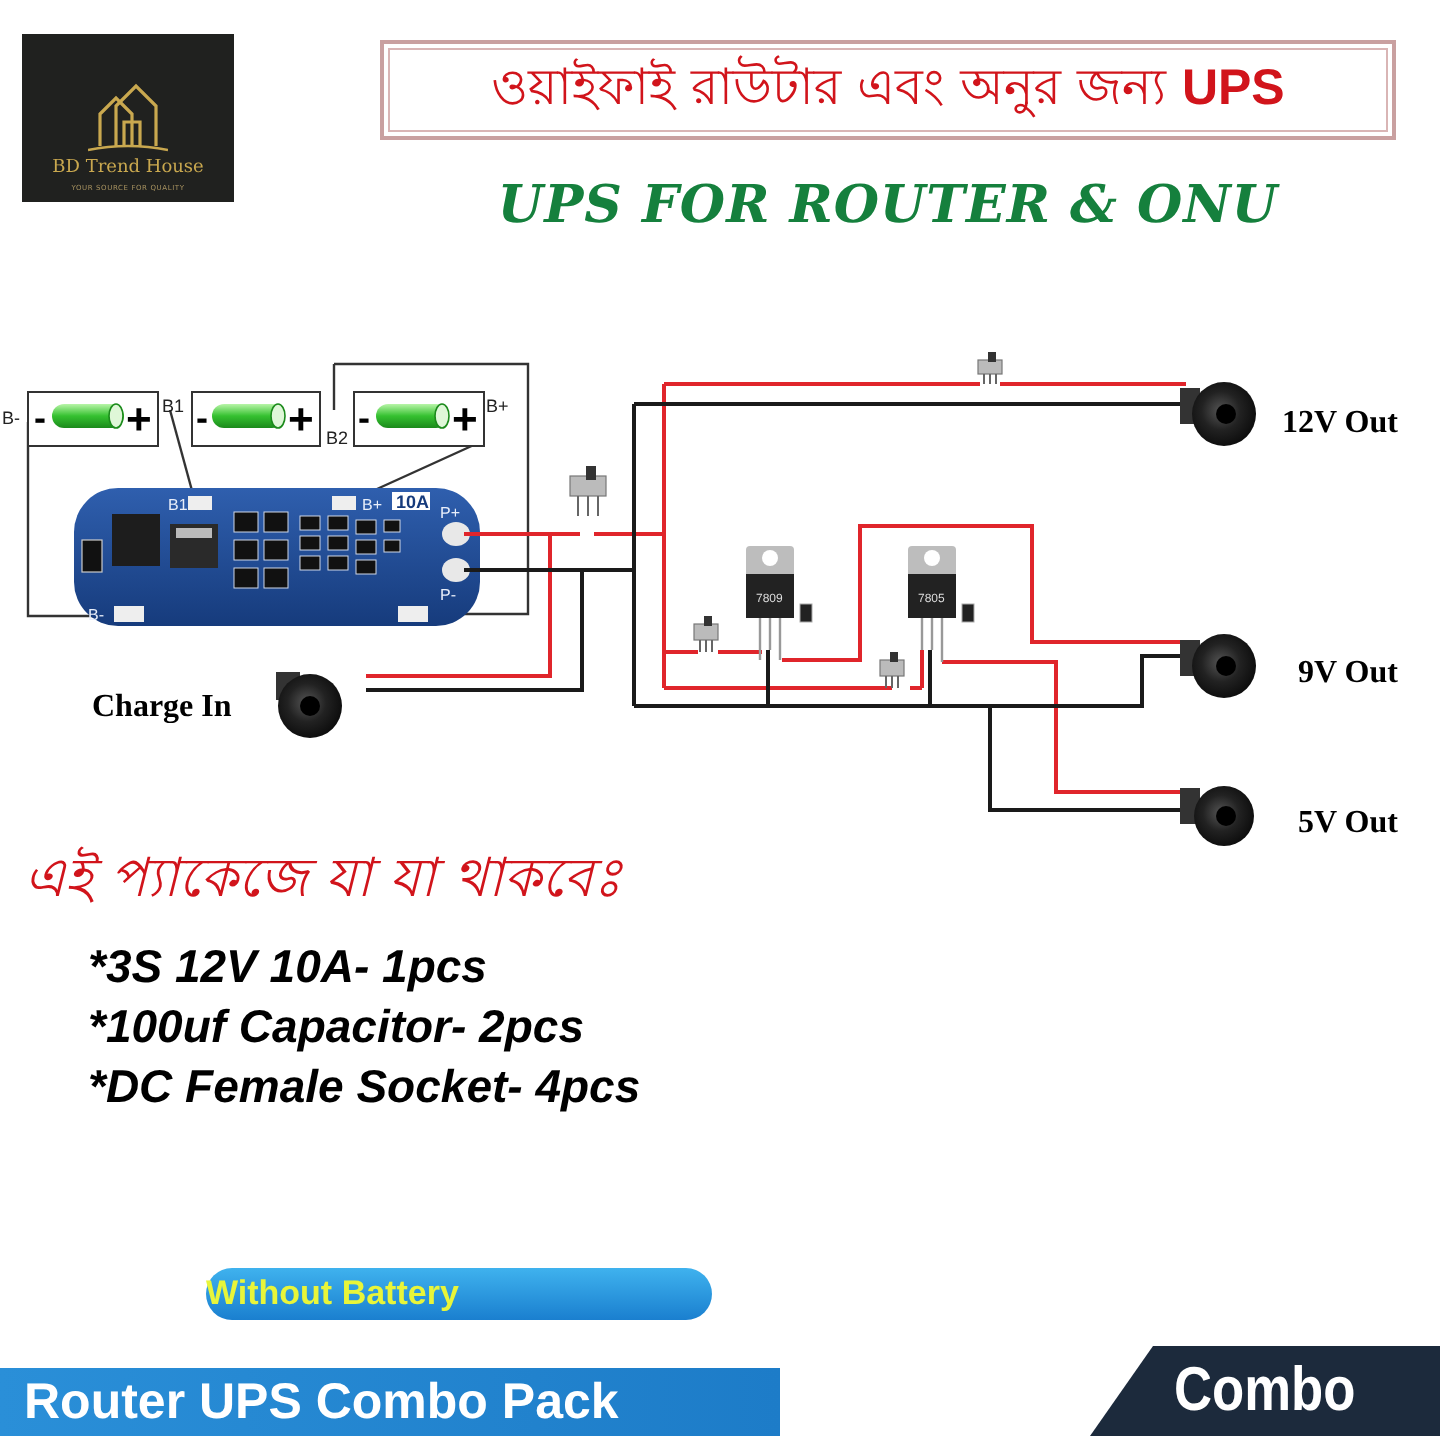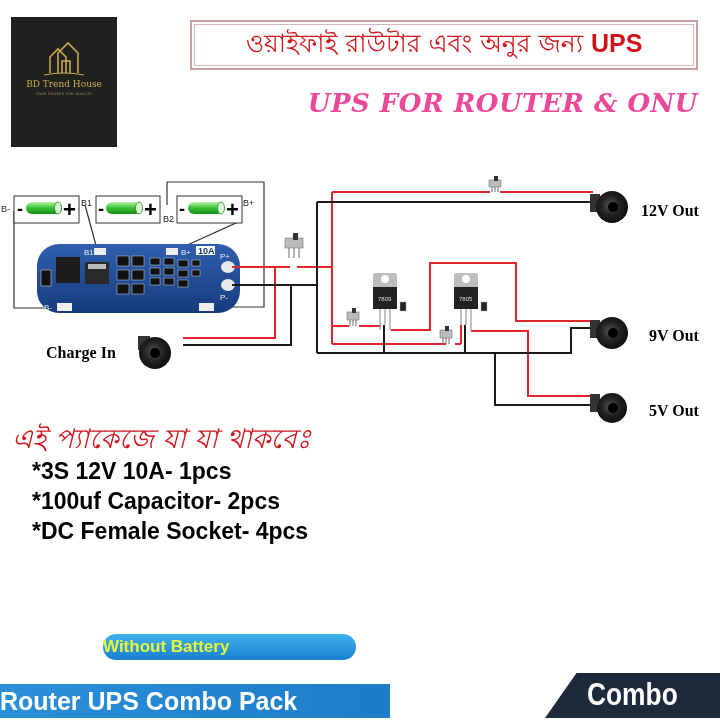--- a/index.html
+++ b/index.html
@@ -1,30 +1,30 @@
 <!DOCTYPE html>
 <html><head>
 <meta charset="utf-8">
 <style>
   html,body{margin:0;padding:0;background:#fff;}
   body{width:720px;height:720px;position:relative;overflow:hidden;font-family:"DejaVu Sans",sans-serif;}
   .abs{position:absolute;}
-  .logo{left:11px;top:17px;width:106px;height:130px;background:#20211f;}
+  .logo{left:11px;top:17px;width:106px;height:84px;background:#20211f;}
   .logo-name{left:0;top:62px;width:106px;text-align:center;color:#c9a84f;font-family:"DejaVu Serif",serif;font-size:9px;}
   .logo-tag{left:0;top:75px;width:106px;text-align:center;color:#a89360;font-size:3.5px;letter-spacing:.3px;}
   .bn-title-box{left:190px;top:20px;width:508px;height:50px;border:2px solid #c9a0a0;box-shadow:inset 0 0 0 2px #fff, inset 0 0 0 3px #d9b5b5;box-sizing:border-box;display:flex;align-items:center;justify-content:center;}
   .bn-title{color:#d1141b;font-size:25px;font-family:"DejaVu Sans",sans-serif;white-space:nowrap;}
   .bn-title b{font-family:"Liberation Sans",sans-serif;font-weight:bold;}
-  .en-title{left:190px;top:88px;width:508px;text-align:right;color:#ec4899;font-family:"DejaVu Serif",serif;font-weight:bold;font-style:italic;font-size:26px;letter-spacing:.5px;}
+  .en-title{left:190px;top:88px;width:508px;text-align:center;color:#15803d;font-family:"DejaVu Serif",serif;font-weight:bold;font-style:italic;font-size:26px;letter-spacing:.5px;}
   .out-label{font-family:"Liberation Serif",serif;font-weight:bold;font-size:16px;color:#111;}
   .pkg-heading{left:12px;top:418px;color:#d1141b;font-size:27px;font-family:"DejaVu Sans",sans-serif;font-style:italic;}
-  .pkg-list{left:32px;top:456px;margin:0;padding:0;list-style:none;}
+  .pkg-list{left:32px;top:456px;margin:12px;padding:0;list-style:none;font-style:italic;}
   .pkg-list li{font-family:"Liberation Sans",sans-serif;font-weight:bold;font-size:23px;line-height:30px;color:#000;white-space:nowrap;}
   .no-batt{left:103px;top:634px;width:253px;height:26px;border-radius:13px;background:linear-gradient(#3fb2ee,#1a7fcf);text-align:left;color:#e8f53a;font-family:"Liberation Sans",sans-serif;font-weight:bold;font-size:17px;line-height:26px;}
-  .footer-left{left:0;top:684px;width:390px;height:34px;background:linear-gradient(90deg,#2a8fd8,#1d7cc8);color:#fff;font-family:"Liberation Sans",sans-serif;font-weight:bold;font-size:25px;line-height:34px;box-sizing:border-box;}
+  .footer-left{left:0;top:684px;width:390px;height:34px;background:linear-gradient(90deg,#2a8fd8,#1d7cc8);color:#fff;font-family:"Liberation Sans",sans-serif;font-weight:bold;font-size:25px;line-height:34px;padding-left:12px;box-sizing:border-box;}
   .footer-right{left:545px;top:673px;width:175px;height:45px;background:#1c2a3c;clip-path:polygon(18% 0,100% 0,100% 100%,0 100%);}
   .footer-right span{position:absolute;left:42px;top:4px;color:#fff;font-family:"Liberation Sans",sans-serif;font-weight:bold;font-size:31px;transform:scaleX(.85);transform-origin:left;}
 </style>
 </head>
 <body>
 
 <div class="abs logo">
   <svg class="abs" style="left:33px;top:22px" width="40" height="40" viewBox="0 0 40 40">
     <g fill="none" stroke="#c9a84f" stroke-width="1.6">
       <path d="M6 34 V18 L14 10 L22 18 V34"></path>

